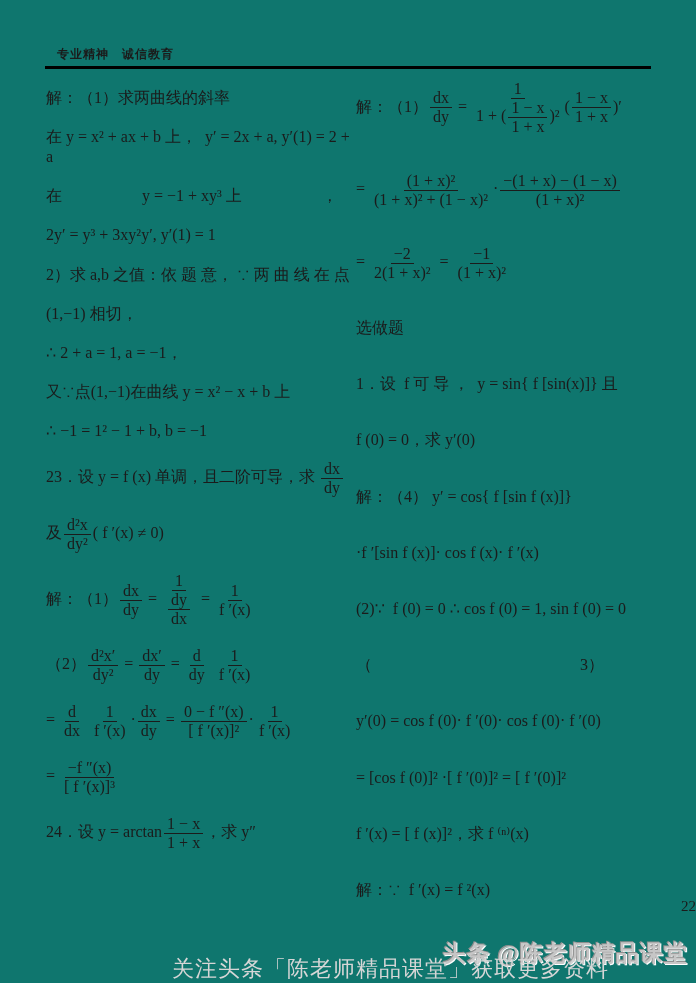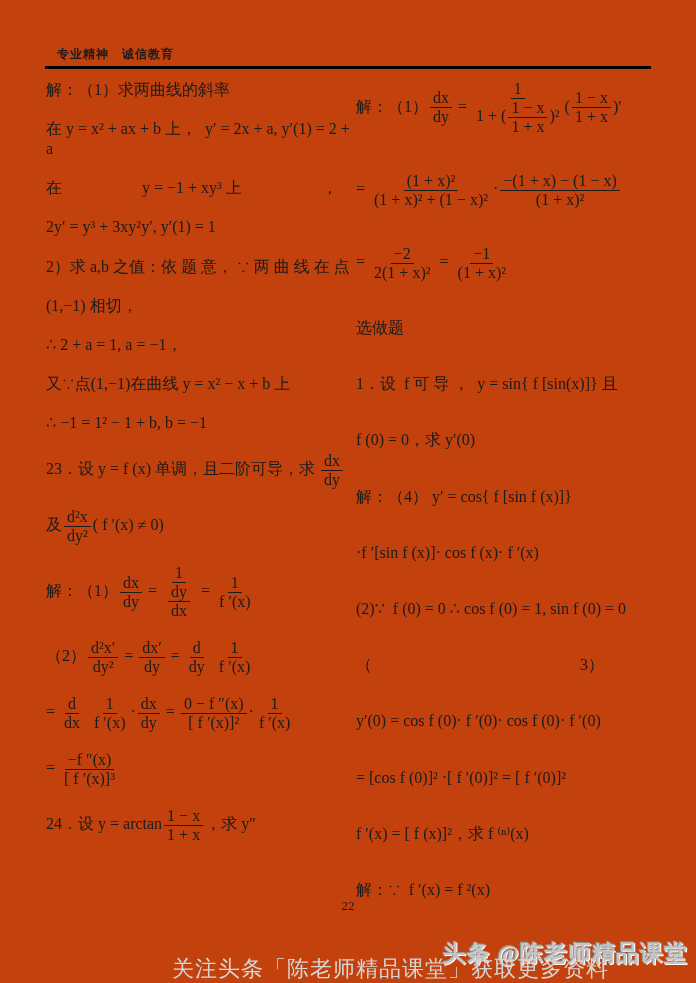--- a/index.html
+++ b/index.html
@@ -1,35 +1,35 @@
 <!DOCTYPE html>
 <html><head>
 <meta charset="utf-8">
 <style>
   html,body{margin:0;padding:0;background:#e8e8e8;}
   body{font-family:"Liberation Serif","DejaVu Serif",serif;color:#1b1b1b;}
-  #page{position:relative;width:696px;height:983px;background:#c2410c;margin:0 auto;overflow:hidden;}
+  #page{position:relative;width:696px;height:983px;background:#0f766e;margin:0 auto;overflow:hidden;}
 
   
   #slogan{position:absolute;left:57px;top:46px;font-size:12px;font-weight:bold;letter-spacing:1px;}
   #rule{position:absolute;left:45px;top:66px;width:606px;height:3px;background:#000;}
 
   
   .col{position:absolute;display:flex;flex-direction:column;justify-content:space-between;}
-  #left-col{left:46px;top:80px;width:308px;height:764px;}
+  #left-col{left:46px;top:88px;width:308px;height:764px;}
   #right-col{left:356px;top:80px;width:326px;height:820px;}
   .line{font-size:16px;line-height:1.25;white-space:pre-wrap;}
 
   
   .frac{display:inline-flex;flex-direction:column;align-items:center;vertical-align:middle;margin:0 2px;line-height:1.12;text-align:center;}
   .frac .num{display:block;padding:0 3px;border-bottom:1.4px solid #1b1b1b;}
   .frac .den{display:block;padding:0 3px;}
 
   
-  #page-number{position:absolute;left:0;top:898px;width:100%;text-align:center;font-size:13px;}
+  #page-number{position:absolute;left:0;top:898px;width:100%;text-align:right;font-size:15px;}
   #wm-badge{position:absolute;right:8px;top:938px;font-size:23px;font-weight:bold;color:#c6c6c6;
             text-shadow:-1px -1px 0 #8f8f8f,1px 1px 0 #ffffff;letter-spacing:1px;margin-left:22px;}
   #wm-footer{position:absolute;left:172px;top:954px;font-size:22px;color:#d6d6d6;letter-spacing:1px;}
 </style>
 </head>
 <body>
 
 <div id="page">
   <div id="slogan">专业精神　诚信教育</div>
   <div id="rule"></div>

